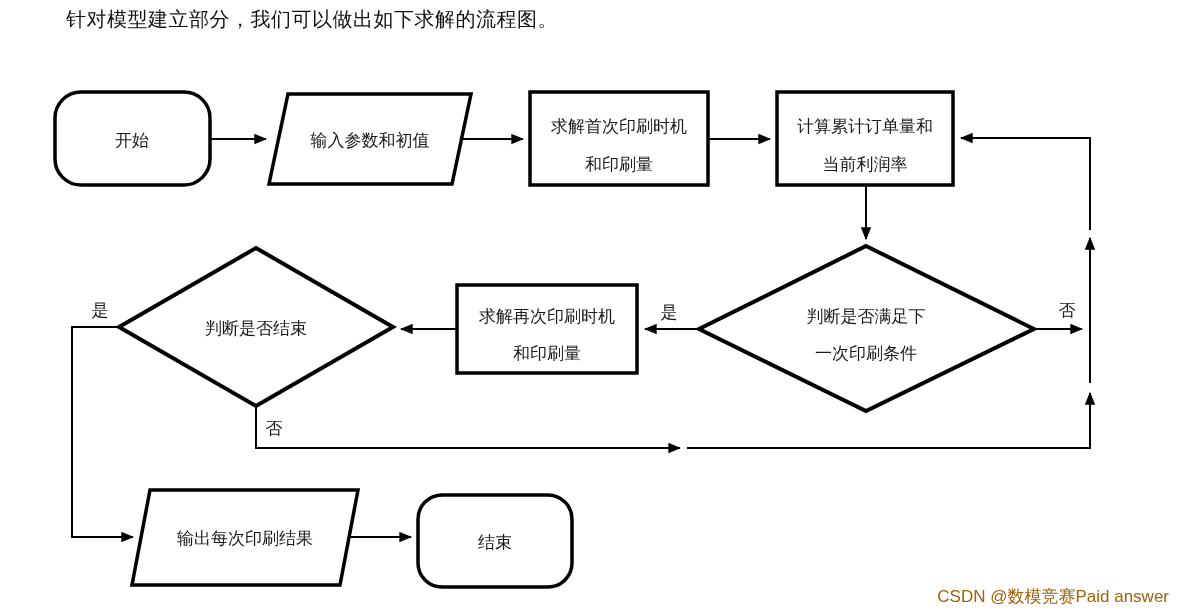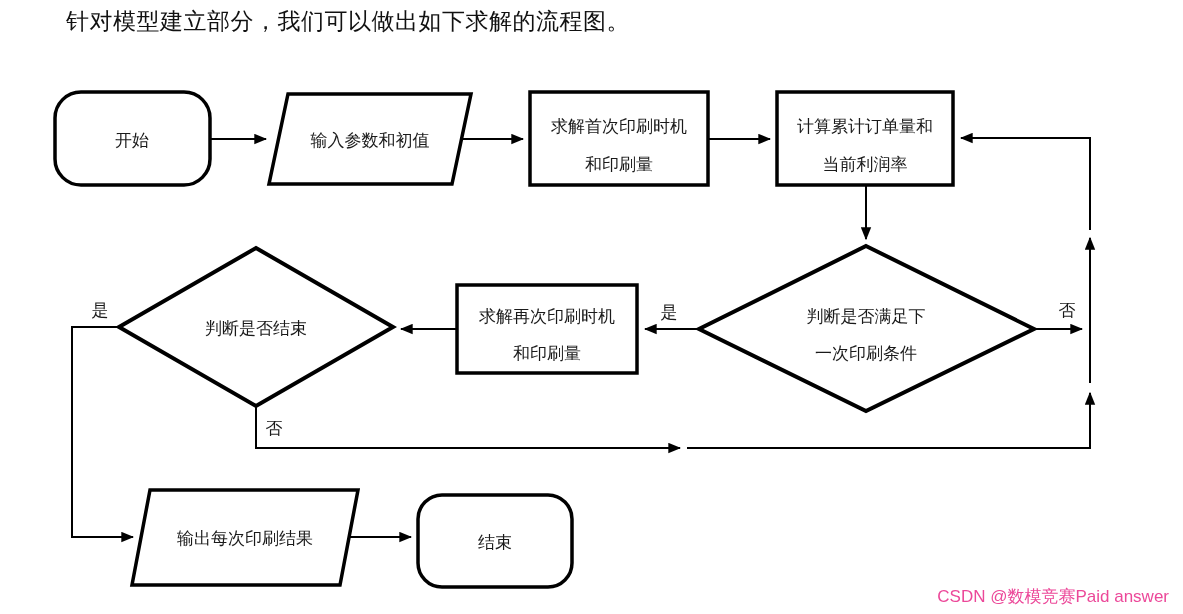--- a/index.html
+++ b/index.html
@@ -13,31 +13,31 @@
     width: 1183px;
     height: 614px;
     background: #ffffff;
     overflow: hidden;
   }
   .doc-title {
     position: absolute;
     left: 66px;
     top: 6px;
     font-family: "Liberation Serif", serif;
-    font-size: 23px;
+    font-size: 20px;
     color: #111111;
     white-space: nowrap;
     letter-spacing: 0.5px;
   }
   .watermark {
     position: absolute;
     right: 14px;
     bottom: 6px;
     font-size: 17px;
-    color: #ec4899;
+    color: #a16207;
     white-space: nowrap;
     text-align: center;
   }
   svg.flow {
     position: absolute;
     left: 0;
     top: 0;
   }
   .shape {
     fill: #ffffff;

